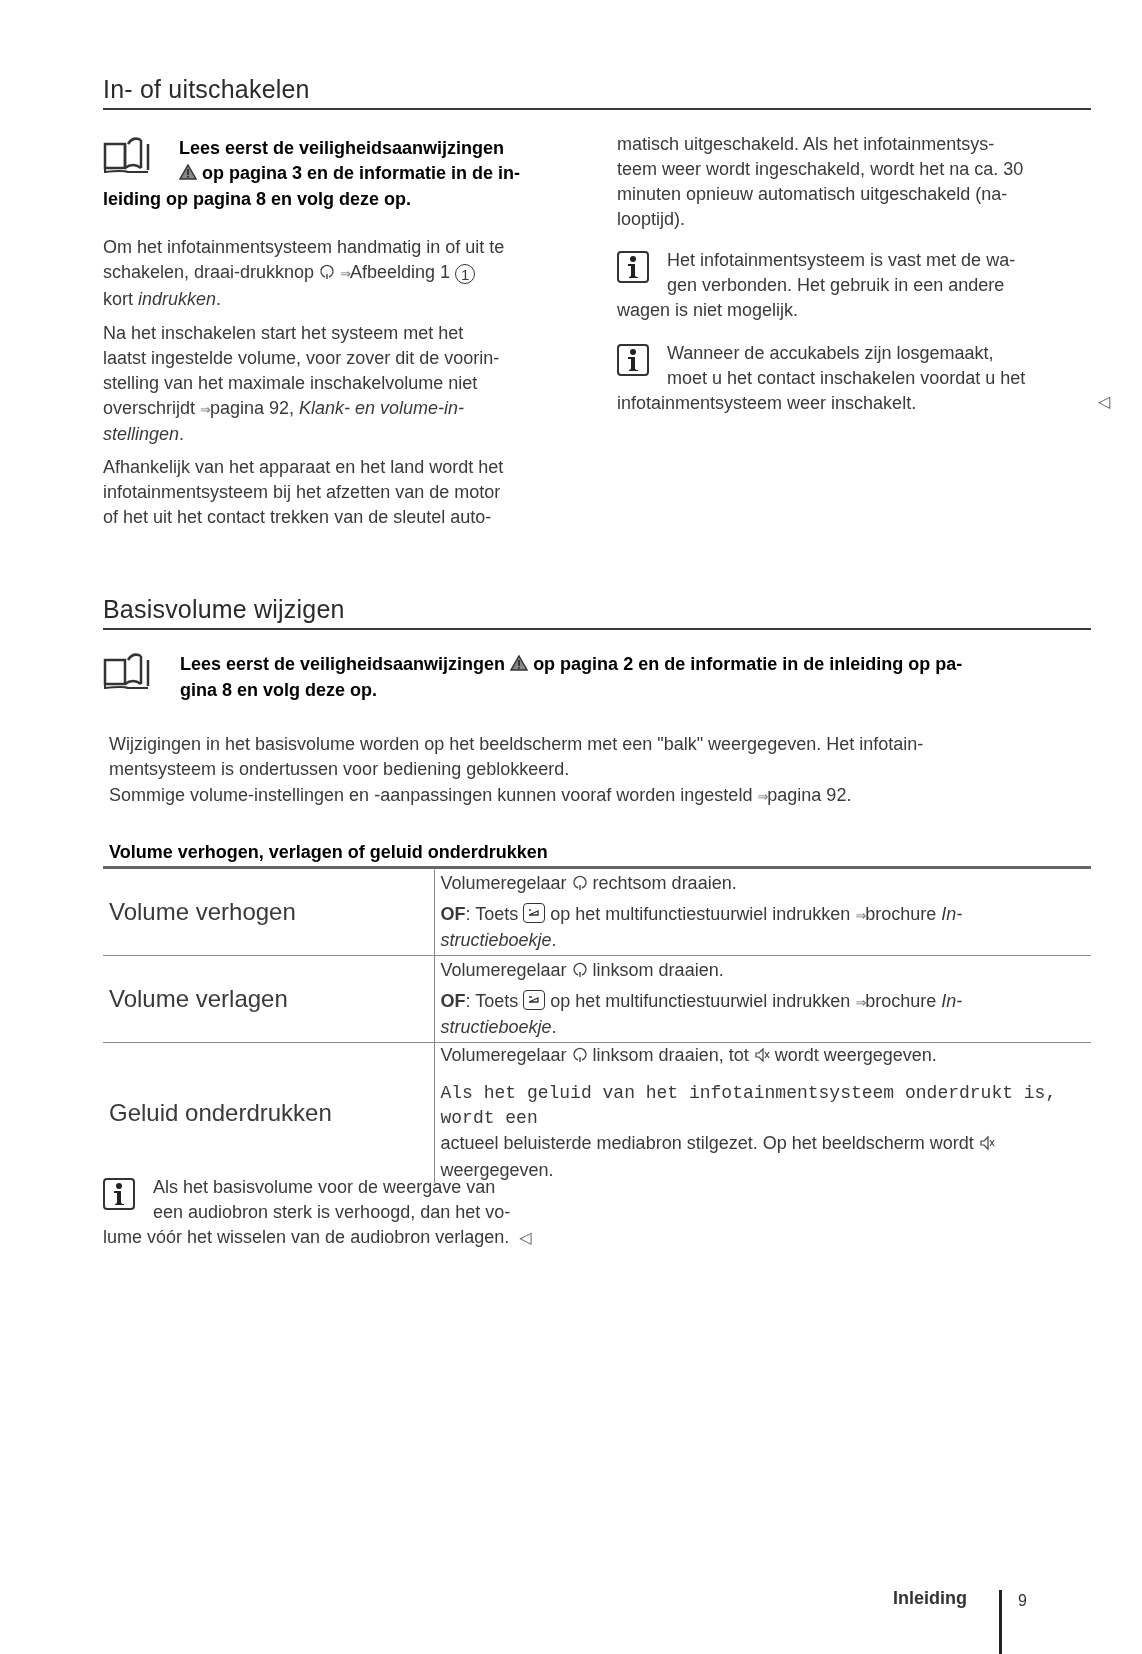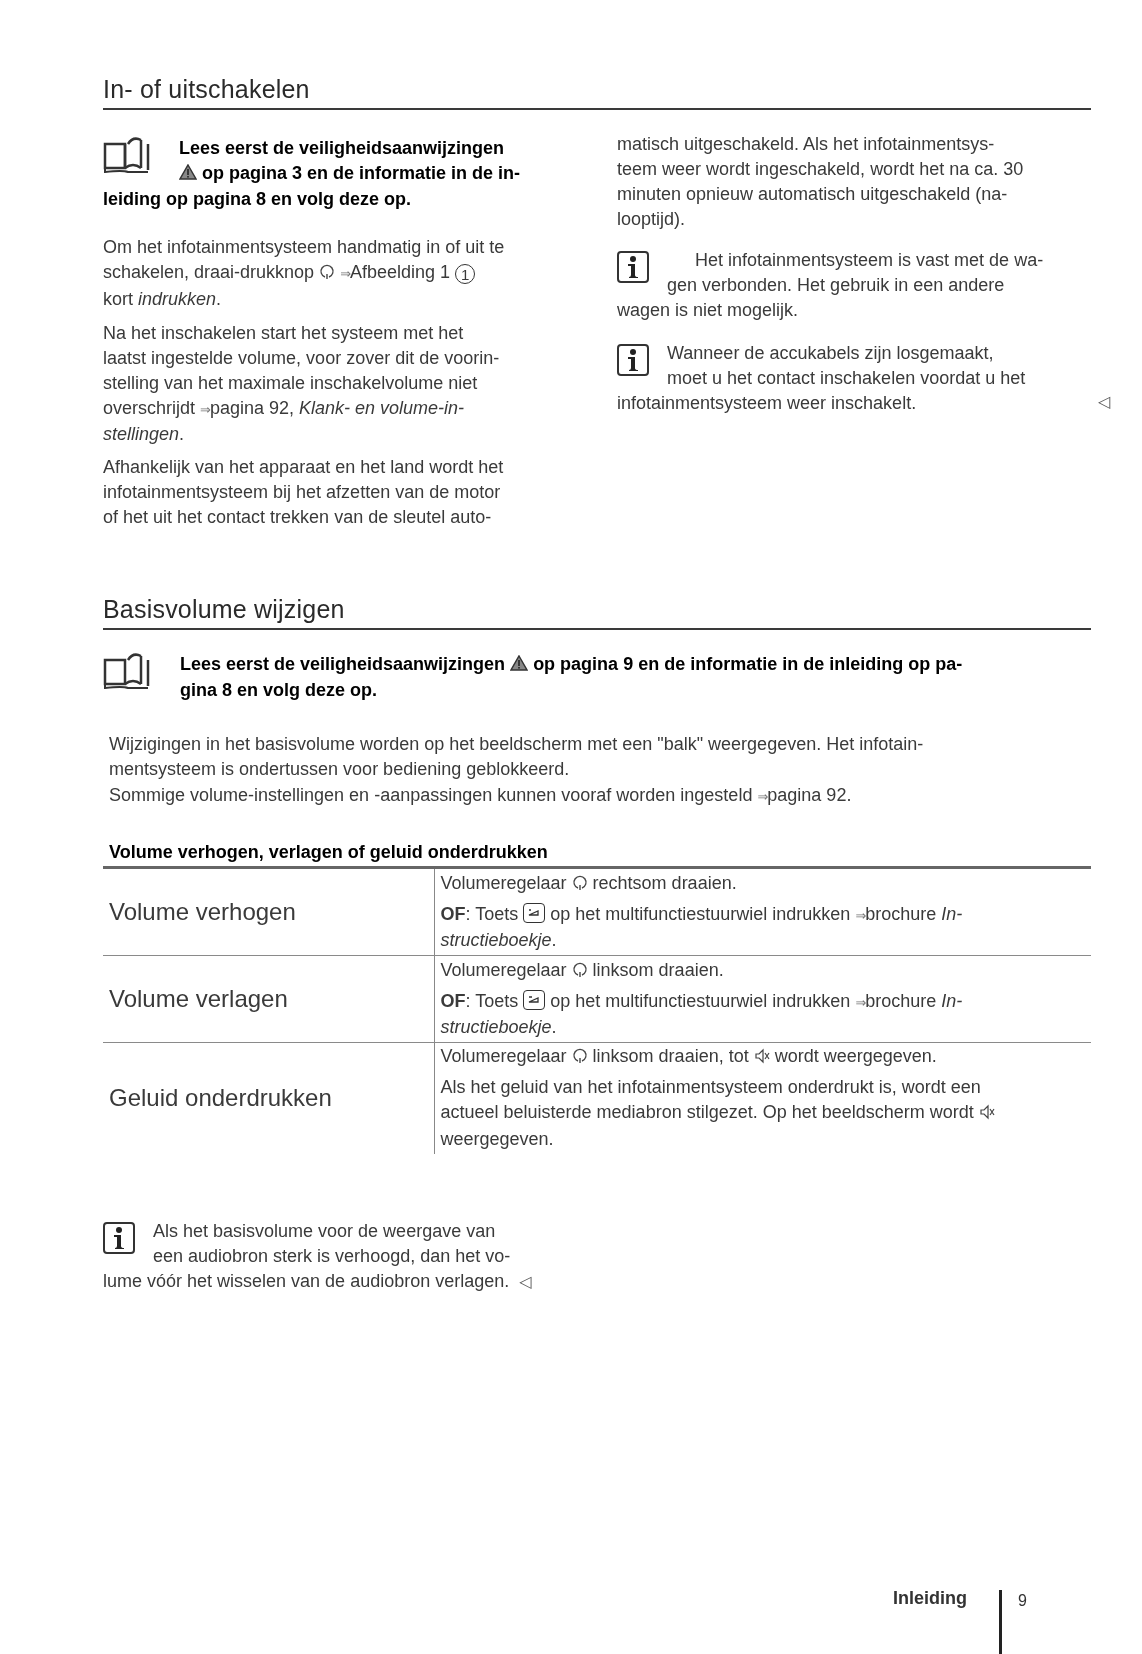--- a/index.html
+++ b/index.html
@@ -102,21 +102,21 @@
   <p>looptijd).</p>
 </div>
 
 <div class="abs txt" style="left:617px; top:248px; width:480px;">
   <span class="info-icon" style="left:0; top:3px;">
     <svg width="28" height="28" viewBox="0 0 28 28">
         <circle cx="14" cy="6" r="3" fill="#222"></circle>
         <path d="M9 11 L16 11 L16 22 Q16 24 19 24 L19 25 L10 25 L10 24 Q12 24 12 22 L12 13 L9 13 Z" fill="#222"></path>
       </svg>
   </span>
-  <p style="padding-left:78px;">Het infotainmentsysteem is vast met de wa-</p>
+  <p style="padding-left:50px;">Het infotainmentsysteem is vast met de wa-</p>
   <p style="padding-left:50px;">gen verbonden. Het gebruik in een andere</p>
   <p>wagen is niet mogelijk.</p>
 </div>
 
 <div class="abs txt" style="left:617px; top:341px; width:480px;">
   <span class="info-icon" style="left:0; top:3px;">
     <svg width="28" height="28" viewBox="0 0 28 28">
         <circle cx="14" cy="6" r="3" fill="#222"></circle>
         <path d="M9 11 L16 11 L16 22 Q16 24 19 24 L19 25 L10 25 L10 24 Q12 24 12 22 L12 13 L9 13 Z" fill="#222"></path>
       </svg>
@@ -139,21 +139,21 @@
       <path d="M38 4 L38 32" stroke="#333" stroke-width="2.5"></path>
       <path d="M45 8 L45 34" stroke="#333" stroke-width="2.5"></path>
       <path d="M2 32 L2 36 Q20 34 25 36 L45 36" fill="none" stroke="#333" stroke-width="2"></path>
     </svg>
   </span>
   <div class="txt bold" style="padding-left:77px;">
     <p><span>Lees eerst de veiligheidsaanwijzingen </span><span class="warn"><svg width="18" height="16" viewBox="0 0 18 16">
             <path d="M9 1 L17 15 L1 15 Z" fill="#888" stroke="#333" stroke-width="1.5"></path>
             <rect x="8.2" y="5" width="1.6" height="6" fill="#222"></rect>
             <rect x="8.2" y="12" width="1.6" height="1.6" fill="#222"></rect>
-          </svg></span><span> op pagina 9 en de informatie in de inleiding op pa-</span></p>
+          </svg></span><span> op pagina 2 en de informatie in de inleiding op pa-</span></p>
     <p>gina 8 en volg deze op.</p>
   </div>
 </div>
 
 <div class="abs txt" style="left:109px; top:732px; width:990px;">
   <p>Wijzigingen in het basisvolume worden op het beeldscherm met een "balk" weergegeven. Het infotain-</p>
   <p>mentsysteem is ondertussen voor bediening geblokkeerd.</p>
   <p style="margin-top:1px;"><span>Sommige volume-instellingen en -aanpassingen kunnen vooraf worden ingesteld </span><span class="arrow">⇒</span><span>pagina 92.</span></p>
 </div>
 
@@ -195,32 +195,32 @@
   <tr style="height:112px;">
     <td class="cell-left">Geluid onderdrukken</td>
     <td class="cell-right">
       <p><span>Volumeregelaar </span><span class="sym"><svg width="16" height="16" viewBox="0 0 16 16">
                 <path d="M6 13 A6 6 0 1 1 10 13" fill="none" stroke="#444" stroke-width="1.4"></path>
                 <path d="M8 10 L8 15" stroke="#444" stroke-width="1.4"></path>
               </svg></span><span> linksom draaien, tot </span><span class="sym"><svg width="16" height="16" viewBox="0 0 16 16">
                 <path d="M2 6 L5 6 L9 2 L9 14 L5 10 L2 10 Z" fill="none" stroke="#444" stroke-width="1.2"></path>
                 <path d="M11 5 L15 11 M15 5 L11 11" stroke="#444" stroke-width="1.2"></path>
               </svg></span><span> wordt weergegeven.</span></p>
-      <p style="margin-top:4px;">Als het geluid van het infotainmentsysteem onderdrukt is, wordt een</p>
+      <p style="margin-top:11px;font-family:Liberation Mono, monospace;">Als het geluid van het infotainmentsysteem onderdrukt is, wordt een</p>
       <p><span>actueel beluisterde mediabron stilgezet. Op het beeldscherm wordt </span><span class="sym"><svg width="16" height="16" viewBox="0 0 16 16">
                 <path d="M2 6 L5 6 L9 2 L9 14 L5 10 L2 10 Z" fill="none" stroke="#444" stroke-width="1.2"></path>
                 <path d="M11 5 L15 11 M15 5 L11 11" stroke="#444" stroke-width="1.2"></path>
               </svg></span></p>
       <p>weergegeven.</p>
     </td>
   </tr>
 </tbody>
   </table>
 
-<div class="abs txt" style="left:103px; top:1175px; width:520px;margin-top:44px;">
+<div class="abs txt" style="left:103px; top:1175px; width:520px;">
   <span class="info-icon" style="left:0; top:3px;">
     <svg width="28" height="28" viewBox="0 0 28 28">
         <circle cx="14" cy="6" r="3" fill="#222"></circle>
         <path d="M9 11 L16 11 L16 22 Q16 24 19 24 L19 25 L10 25 L10 24 Q12 24 12 22 L12 13 L9 13 Z" fill="#222"></path>
       </svg>
   </span>
   <p style="padding-left:50px;">Als het basisvolume voor de weergave van</p>
   <p style="padding-left:50px;">een audiobron sterk is verhoogd, dan het vo-</p>
   <p><span>lume vóór het wisselen van de audiobron verlagen.</span>&nbsp;&nbsp;<span class="end-mark">◁</span></p>
 </div>

